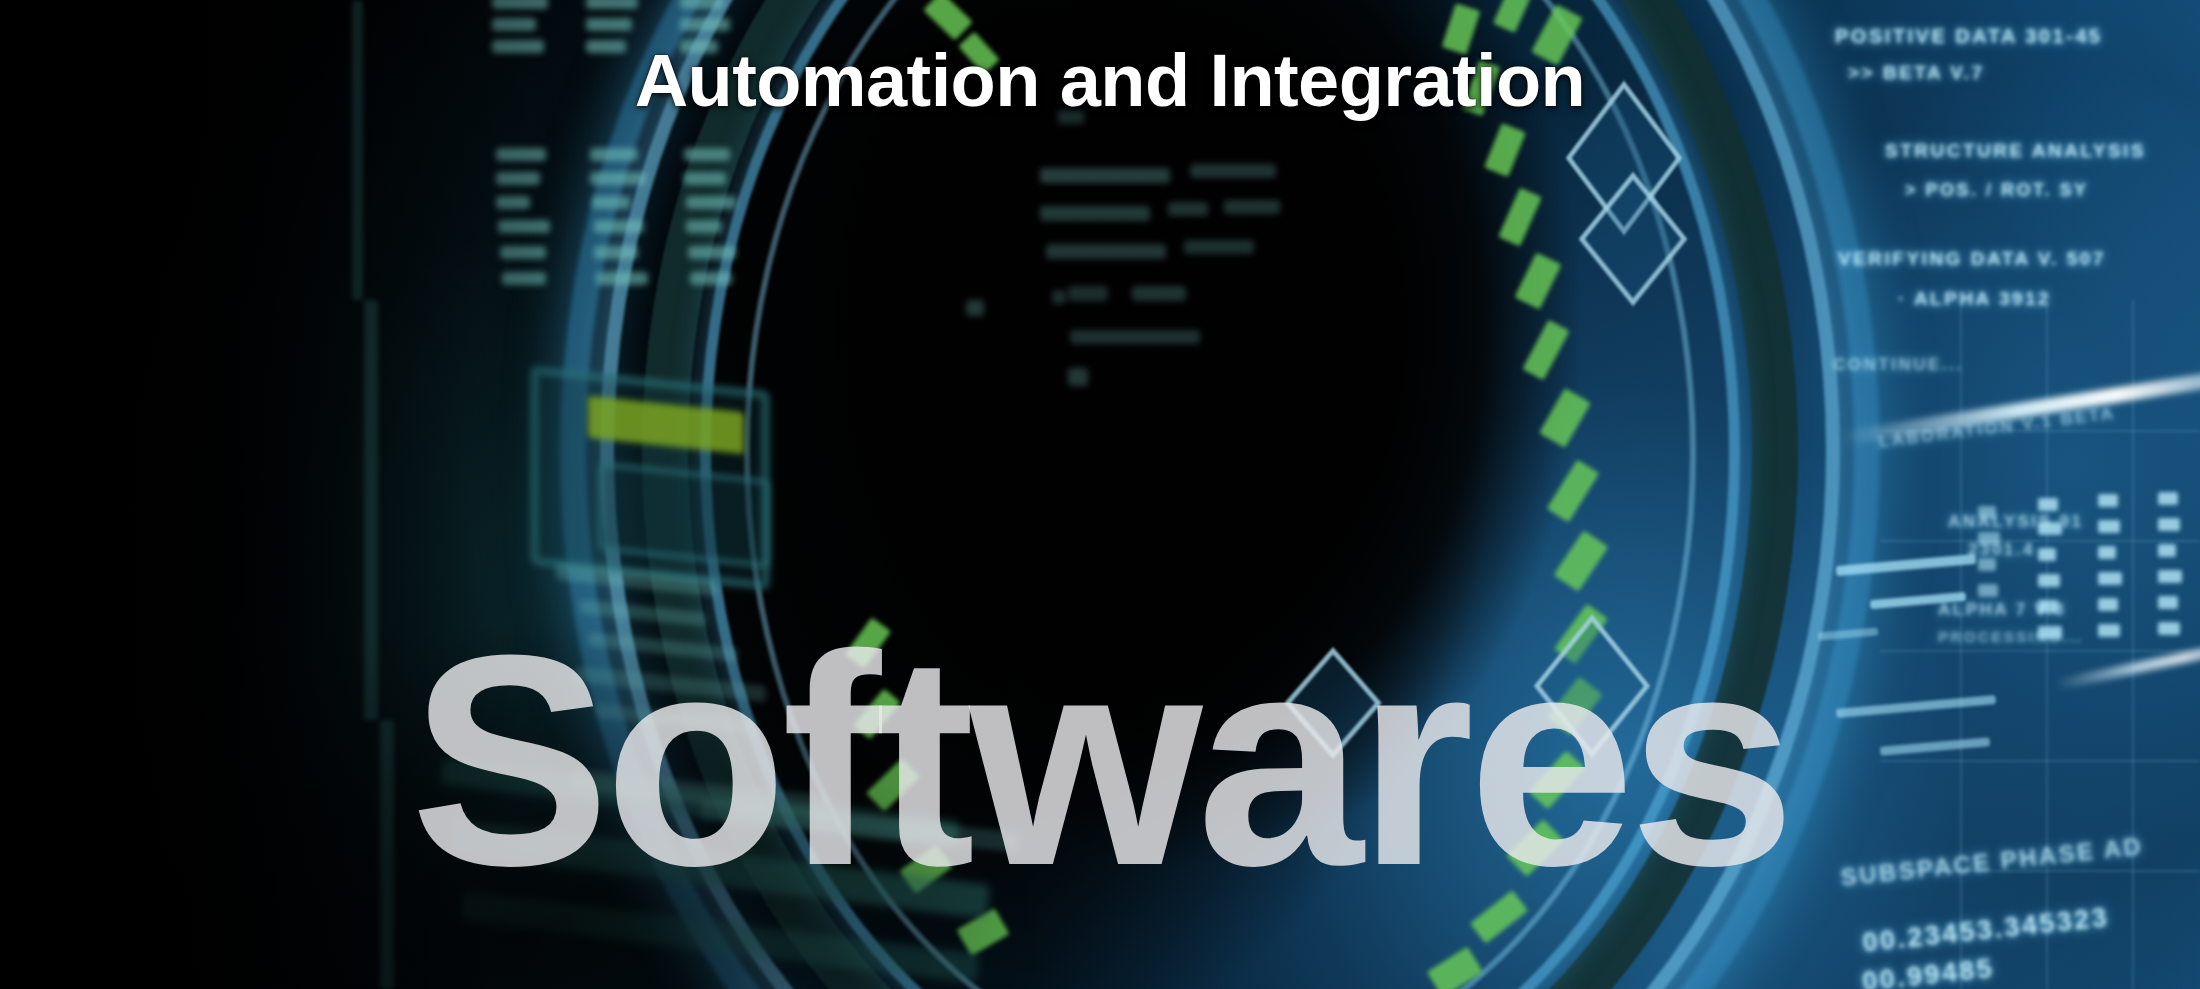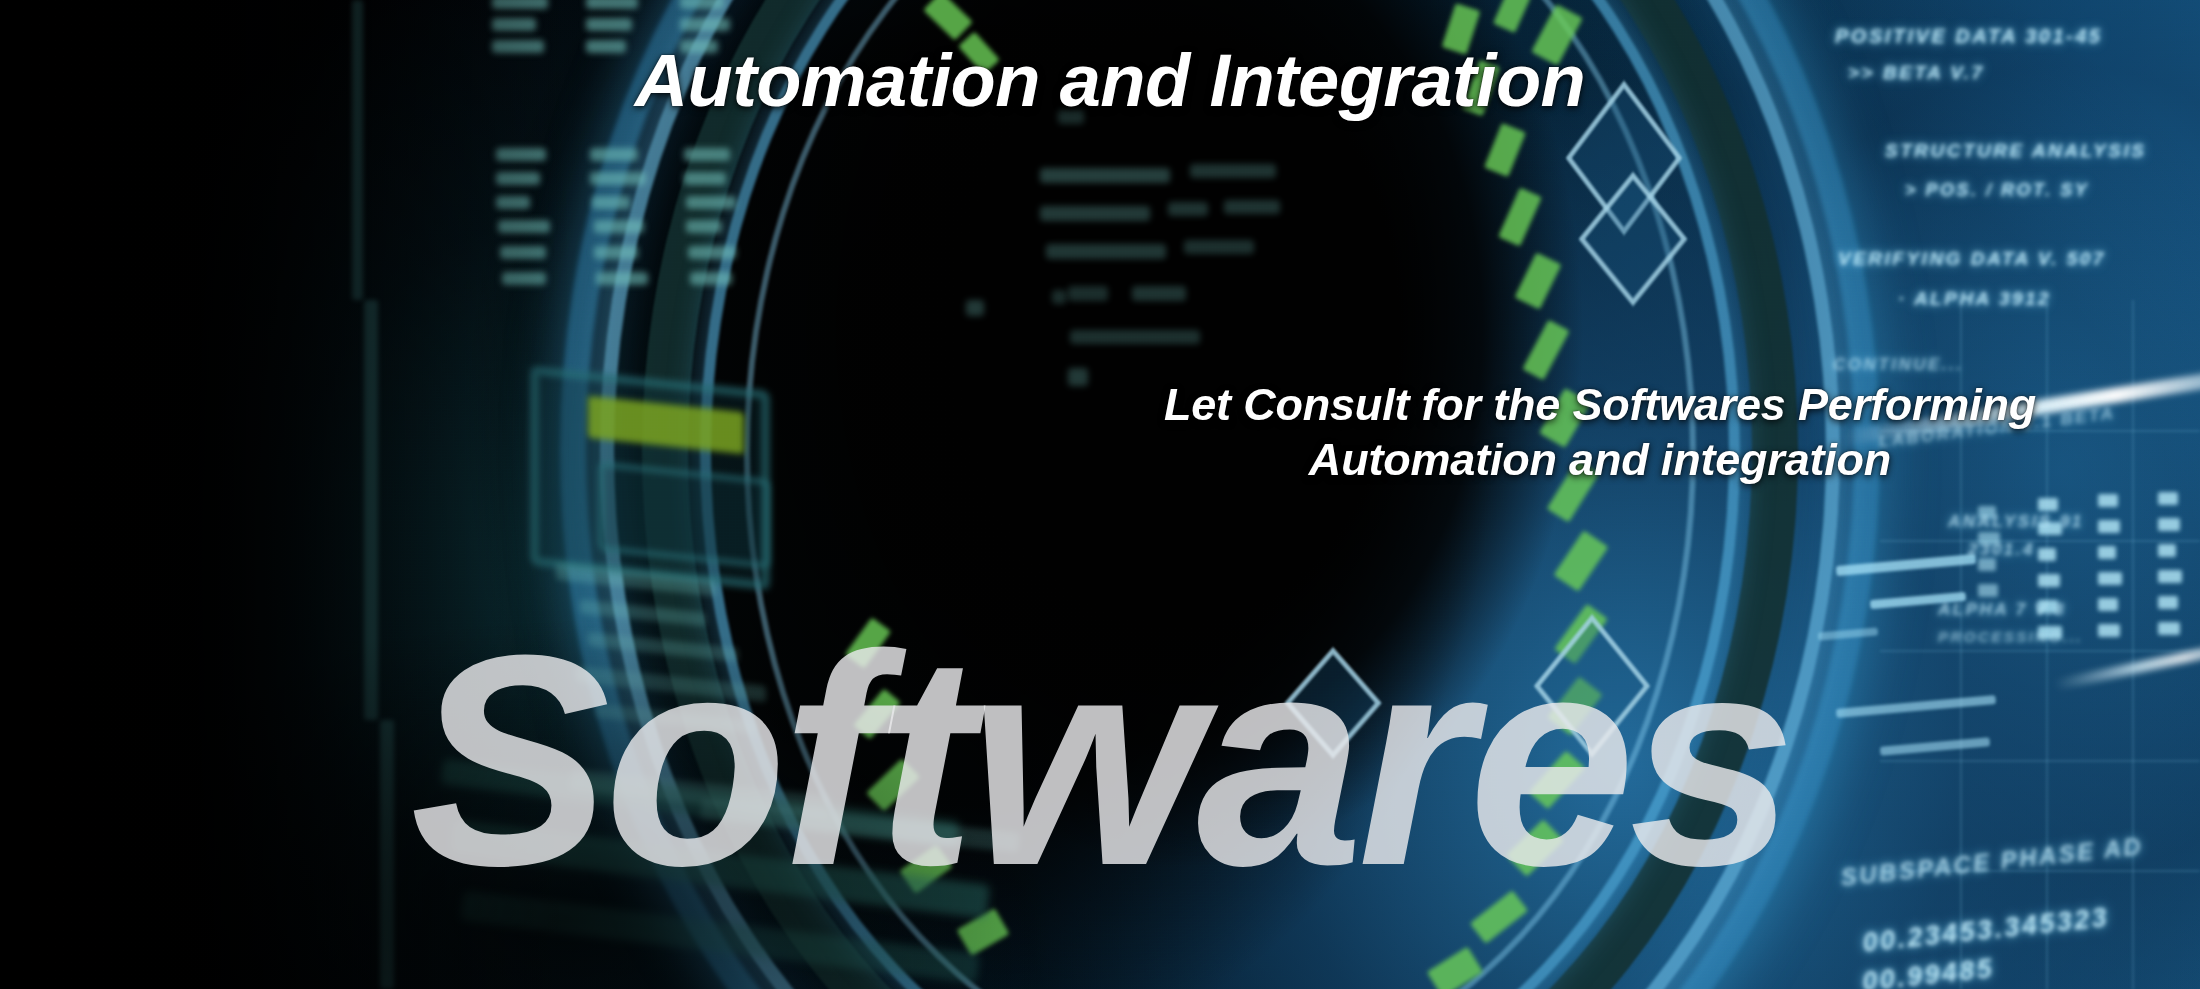--- a/index.html
+++ b/index.html
@@ -11,21 +11,20 @@
     background: #000;
     font-family: "Liberation Sans", sans-serif;
   }
 
   #hero {
     position: relative;
     width: 2200px;
     height: 989px;
     overflow: hidden;
     background: #7f1d1d;
-    font-style: italic;
   }
 
   
   .bg-layer { position: absolute; inset: 0; }
 
   
   .bg-base {
     background:
       radial-gradient(ellipse 900px 1000px at 1620px 760px, rgba(36,110,160,0.95) 0%, rgba(18,64,100,0.7) 38%, rgba(4,18,32,0.2) 68%, rgba(0,0,0,0) 88%),
       radial-gradient(ellipse 760px 900px at 2060px 470px, rgba(30,108,162,0.9) 0%, rgba(14,56,92,0.55) 45%, rgba(0,0,0,0) 80%),
@@ -406,17 +405,16 @@
     <div class="hud" style="left:1840px; top:848px; font-size:24px; opacity:0.85; transform:rotate(-6deg);">SUBSPACE PHASE AD</div>
     <div class="hud" style="left:1862px; top:915px; font-size:27px; transform:rotate(-6deg);">00.23453.345323</div>
     <div class="hud" style="left:1862px; top:960px; font-size:27px; transform:rotate(-6deg);">00.99485</div>
   </div>
 
   <div class="grain"></div>
   <div class="vignette"></div>
 
   <div class="fg">
     <h1 id="headline">Automation and Integration</h1>
-    <p id="subtitle">Let Consult for the Softwares Performing Automation and integration</p>
     <div id="watermark">Softwares</div>
   </div>
 
 </div>
 
 </body></html>

